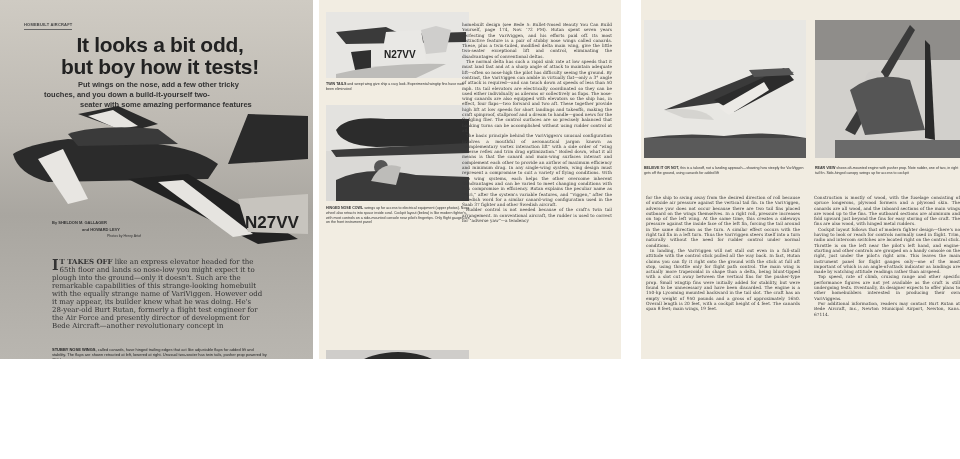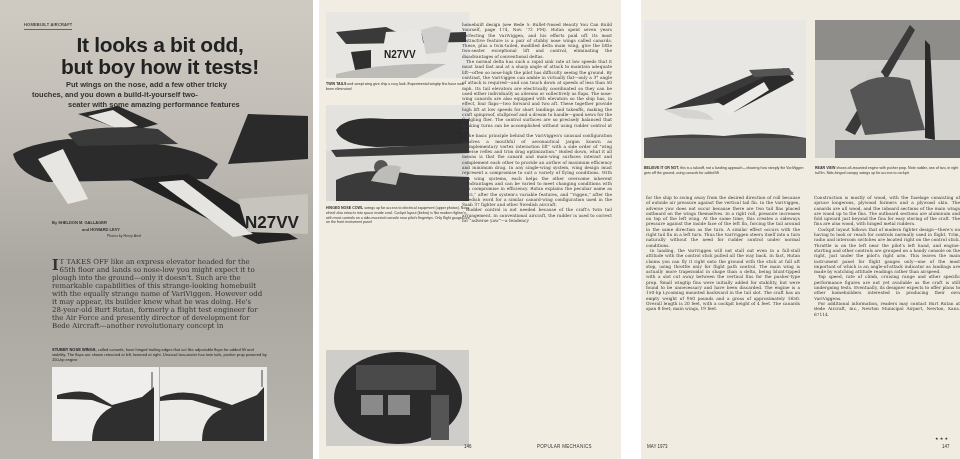--- a/index.html
+++ b/index.html
@@ -1,35 +1,35 @@
 <!DOCTYPE html>
 <html><head>
 <meta charset="utf-8">
 <style>
   html,body{margin:0;padding:0;background:#fff;}
   body{width:960px;height:459px;position:relative;overflow:hidden;font-family:"DejaVu Serif",serif;}
-  .page{position:absolute;top:0;height:459px;overflow:hidden;}
+  .page{position:absolute;top:0;height:359px;overflow:hidden;}
   #p1{left:0;width:313px;background:linear-gradient(180deg,#cfcbc3 0%,#bdb9b2 35%,#a9a6a0 60%,#b9b6b0 100%);}
   #p2{left:319px;width:302px;background:#f2ede2;}
   #p3{left:641px;width:319px;background:#f1ece1;}
   .gutter{position:absolute;top:0;height:459px;background:#fff;}
   .kicker{position:absolute;left:24px;top:22px;font:bold 4px "Liberation Sans",sans-serif;color:#444;letter-spacing:.2px;border-bottom:1px solid #666;padding-bottom:2px;}
   .headline{position:absolute;left:40px;top:34px;width:240px;text-align:center;font:bold 21px/22px "Liberation Sans",sans-serif;color:#222;letter-spacing:-.3px;}
-  .deck{position:absolute;left:32px;top:80px;width:230px;font:bold 7.5px/10px "Liberation Sans",sans-serif;color:#333;}
+  .deck{position:absolute;left:44px;top:80px;width:230px;font:bold 7.5px/10px "Liberation Sans",sans-serif;color:#333;}
   .deck span{display:block;}
   .deck .l1{padding-left:34px;}
   .deck .l3{padding-left:36px;}
   .plane-main{position:absolute;left:8px;top:104px;width:300px;height:150px;}
   .byline{position:absolute;left:52px;top:220px;font:bold 4px "Liberation Sans",sans-serif;color:#333;}
   .byline div{margin-bottom:2px;}
   .byline .credit{font-weight:normal;font-size:3.5px;padding-left:55px;}
   .byline .and{padding-left:30px;}
   .lede{position:absolute;left:52px;top:258px;width:212px;font:7px/8px "DejaVu Serif",serif;color:#333;}
   .lede .dropcap{font-weight:bold;font-size:14px;float:left;line-height:14px;margin-right:1px;}
-  .lede b{font-weight:normal;}
+  .lede b{font-weight:bold;}
   .caption1{position:absolute;left:52px;top:347px;width:215px;font:4px/5px "Liberation Sans",sans-serif;color:#222;}
   .caption1 b{font-weight:bold;}
   .photo{position:absolute;background:#ddd;overflow:hidden;}
   .cap{position:absolute;font:3.6px/4.8px "Liberation Sans",sans-serif;color:#333;}
   .cap b{font-weight:bold;}
   .col{position:absolute;font:4.3px/5.3px "DejaVu Serif",serif;color:#3a3a3a;text-align:justify;}
   .col p{margin:0;text-indent:4px;}
   .col p:first-child{text-indent:0;}
   .folio{position:absolute;font:4.5px "Liberation Sans",sans-serif;color:#333;}
 </style>

